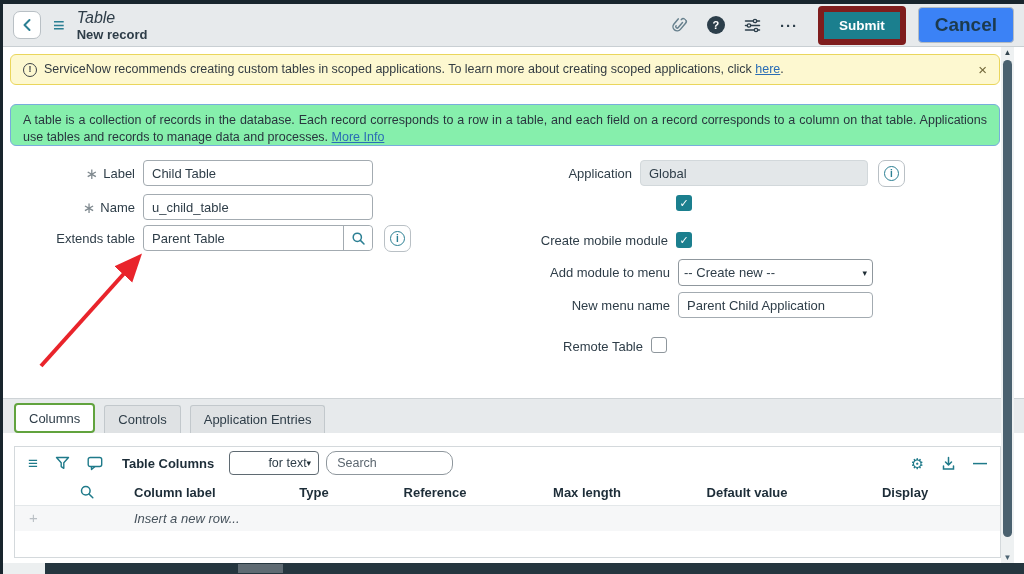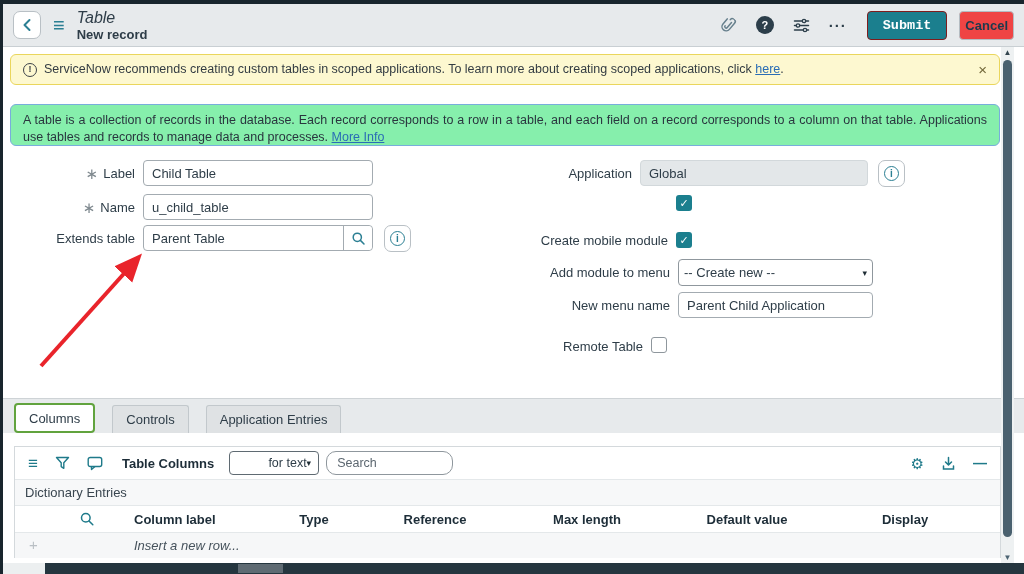--- a/index.html
+++ b/index.html
@@ -18,24 +18,24 @@
   .burger { color:#2b7f93; font-size:20px; line-height:1; cursor:pointer; }
   .titles { line-height:1.2; }
   .t1 { font-size:16px; color:#2e3d48;font-style:italic; }
   .t2 { font-size:13px; font-weight:bold; color:#2e3d48; }
   .spacer { flex:1; }
   .hicons { display:flex; align-items:center; gap:19px; margin-right:8px; }
   .clipwrap svg { transform:rotate(40deg); }
   .helpcirc { width:18px; height:18px; border-radius:50%; background:#2c3e4a; color:#fff; font-size:11px;
               font-weight:bold; display:flex; align-items:center; justify-content:center; cursor:pointer; }
   .moredots { color:#2c3e4a; font-size:15px; font-weight:bold; letter-spacing:1px; cursor:pointer; }
-  .btn-submit { background:#1b7f8e; color:#fff; font-weight:bold; font-size:13.5px; border:1px solid #7f1d1d;
-                border-radius:4px; padding:6px 15px; cursor:pointer; font-family:Liberation Mono, monospace; }
-  .btn-cancel { background:#ef4444; color:#1c3a4d; font-weight:bold; font-size:13px; border:1px solid #b4bcc2;
-                border-radius:4px; padding:6px 5px; cursor:pointer; font-family:inherit; }
+  .btn-submit { background:#1b7f8e; color:#fff; font-weight:bold; font-size:13.5px; border:6px solid #7f1d1d;
+                border-radius:4px; padding:6px 15px; cursor:pointer; font-family:Liberation Sans, sans-serif; }
+  .btn-cancel { background:#3b82f6; color:#1c3a4d; font-weight:bold; font-size:19px; border:1px solid #b4bcc2;
+                border-radius:4px; padding:6px 16px; cursor:pointer; font-family:inherit; }
 
   
   .banner { position:absolute; left:10px; width:990px; border-radius:6px; display:flex; align-items:flex-start;
             padding:7px 12px; font-size:12.5px; line-height:1.32; }
   .warn { top:54px; height:31px; background:#fdf8d0; border:1px solid #ead65c; color:#333c42; align-items:center; }
   .binfo { top:104px; height:42px; background:#86efac; border:1px solid #79addb; color:#29353e; }
   .warncirc { width:14px; height:14px; border:1.2px solid #3c4249; border-radius:50%; color:#3c4249;
               font-size:9px; font-weight:bold; display:flex; align-items:center; justify-content:center;
               margin-right:7px; flex:none; }
   .banner a { color:#2a6db5; text-decoration:underline; cursor:pointer; }
@@ -64,21 +64,21 @@
   .cb.on { background:#1b7f8e; color:#fff; display:flex; align-items:center; justify-content:center; font-size:11px; }
   .cb.off { background:#fff; border:1px solid #8f979d; }
   .snselect { position:absolute; height:27px; border:1px solid #8f979d; border-radius:4px; background:#fff;
               display:flex; align-items:center; justify-content:space-between; padding:0 5px; font-size:13px;
               color:#2e3d48; cursor:pointer; }
   .caret { font-size:9px; color:#1d2b33; }
   .arrow { position:absolute; left:0; top:0; pointer-events:none; z-index:5; }
 
   
   .tabstrip { position:absolute; left:3px; top:398px; right:0; height:35px; background:#e7eaec;
-              border-top:1px solid #ced3d6; display:flex; align-items:flex-end; padding-left:11px; gap:17px; }
+              border-top:1px solid #ced3d6; display:flex; align-items:flex-end; padding-left:11px; gap:9px; }
   .tab { height:28px; display:flex; align-items:center; padding:0 13px; font-size:13px; color:#2e3d48;
          background:#dfe2e4; border:1px solid #c2c8cc; border-bottom:none; border-radius:3px 3px 0 0; cursor:pointer; }
   .tab.active { height:30px; background:#fff; border:2px solid #61a33e; border-radius:4px; }
 
   
   .listbox { position:absolute; left:14px; top:446px; width:987px; height:112px; border:1px solid #d4d9dc; background:#fff; }
   .ltoolbar { height:32px; display:flex; align-items:center; padding:0 13px; gap:17px; background:#fff; }
   .licon { display:flex; align-items:center; cursor:pointer; color:#1f7a8a; }
   .burger2 { color:#1f7a8a; font-size:17px; line-height:1; cursor:pointer; }
   .ltitle { font-weight:bold; font-size:13px; color:#1d2d38; margin-left:2px; white-space:nowrap; }
@@ -280,21 +280,20 @@
       <span class="gear">⚙</span>
       <span class="licon">
         <svg width="15" height="15" viewBox="0 0 15 15">
             <path d="M7.5 1.5 v7 M4.5 6 L7.5 9 L10.5 6" fill="none" stroke="#1f7a8a" stroke-width="1.5" stroke-linecap="round" stroke-linejoin="round"></path>
             <path d="M2.5 10 v3 h10 v-3" fill="none" stroke="#1f7a8a" stroke-width="1.5" stroke-linecap="round"></path>
           </svg>
       </span>
       <span class="minus">—</span>
     </div>
 
-    <div class="dictband">Dictionary Entries</div>
 
     <div class="lheader">
       <span class="hsearch">
         <svg width="16" height="16" viewBox="0 0 16 16">
             <circle cx="6.8" cy="6.8" r="4.3" fill="none" stroke="#1f7a8a" stroke-width="1.5"></circle>
             <line x1="10" y1="10" x2="13.8" y2="13.8" stroke="#1f7a8a" stroke-width="1.5" stroke-linecap="round"></line>
           </svg>
       </span>
       <span class="hcell" style="left:119px">Column label</span>
       <span class="hcell hc-center" style="left:299px">Type</span>

